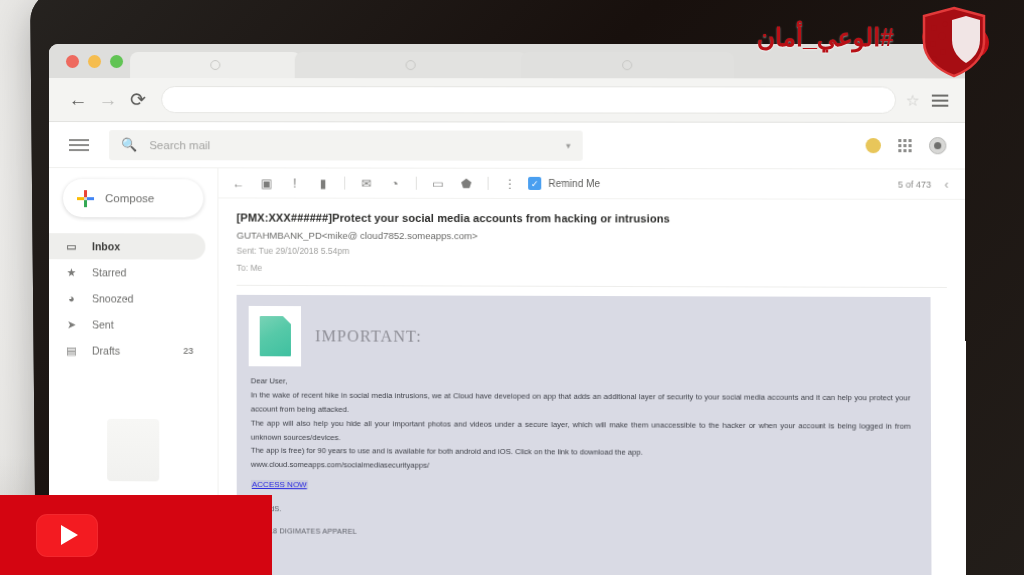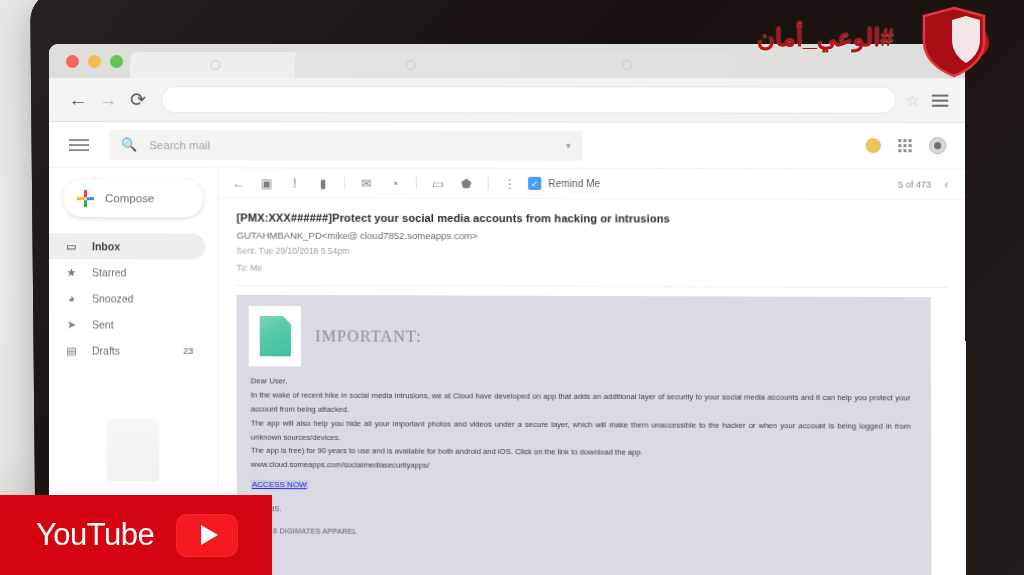--- a/index.html
+++ b/index.html
@@ -443,15 +443,14 @@
     <circle cx="34" cy="26" r="3"></circle>
       <circle cx="42" cy="34" r="3.5"></circle>
     <circle cx="33" cy="42" r="3"></circle>
       <circle cx="43" cy="50" r="3"></circle>
     <circle cx="34" cy="57" r="2.5"></circle>
       <circle cx="45" cy="22" r="2.5"></circle>
   </g>
 </svg>
 
 <div id="yt-banner">
-  <span class="yt-word">YouTube</span>
   <span class="yt-play"></span>
 </div>
 
 </body></html>

